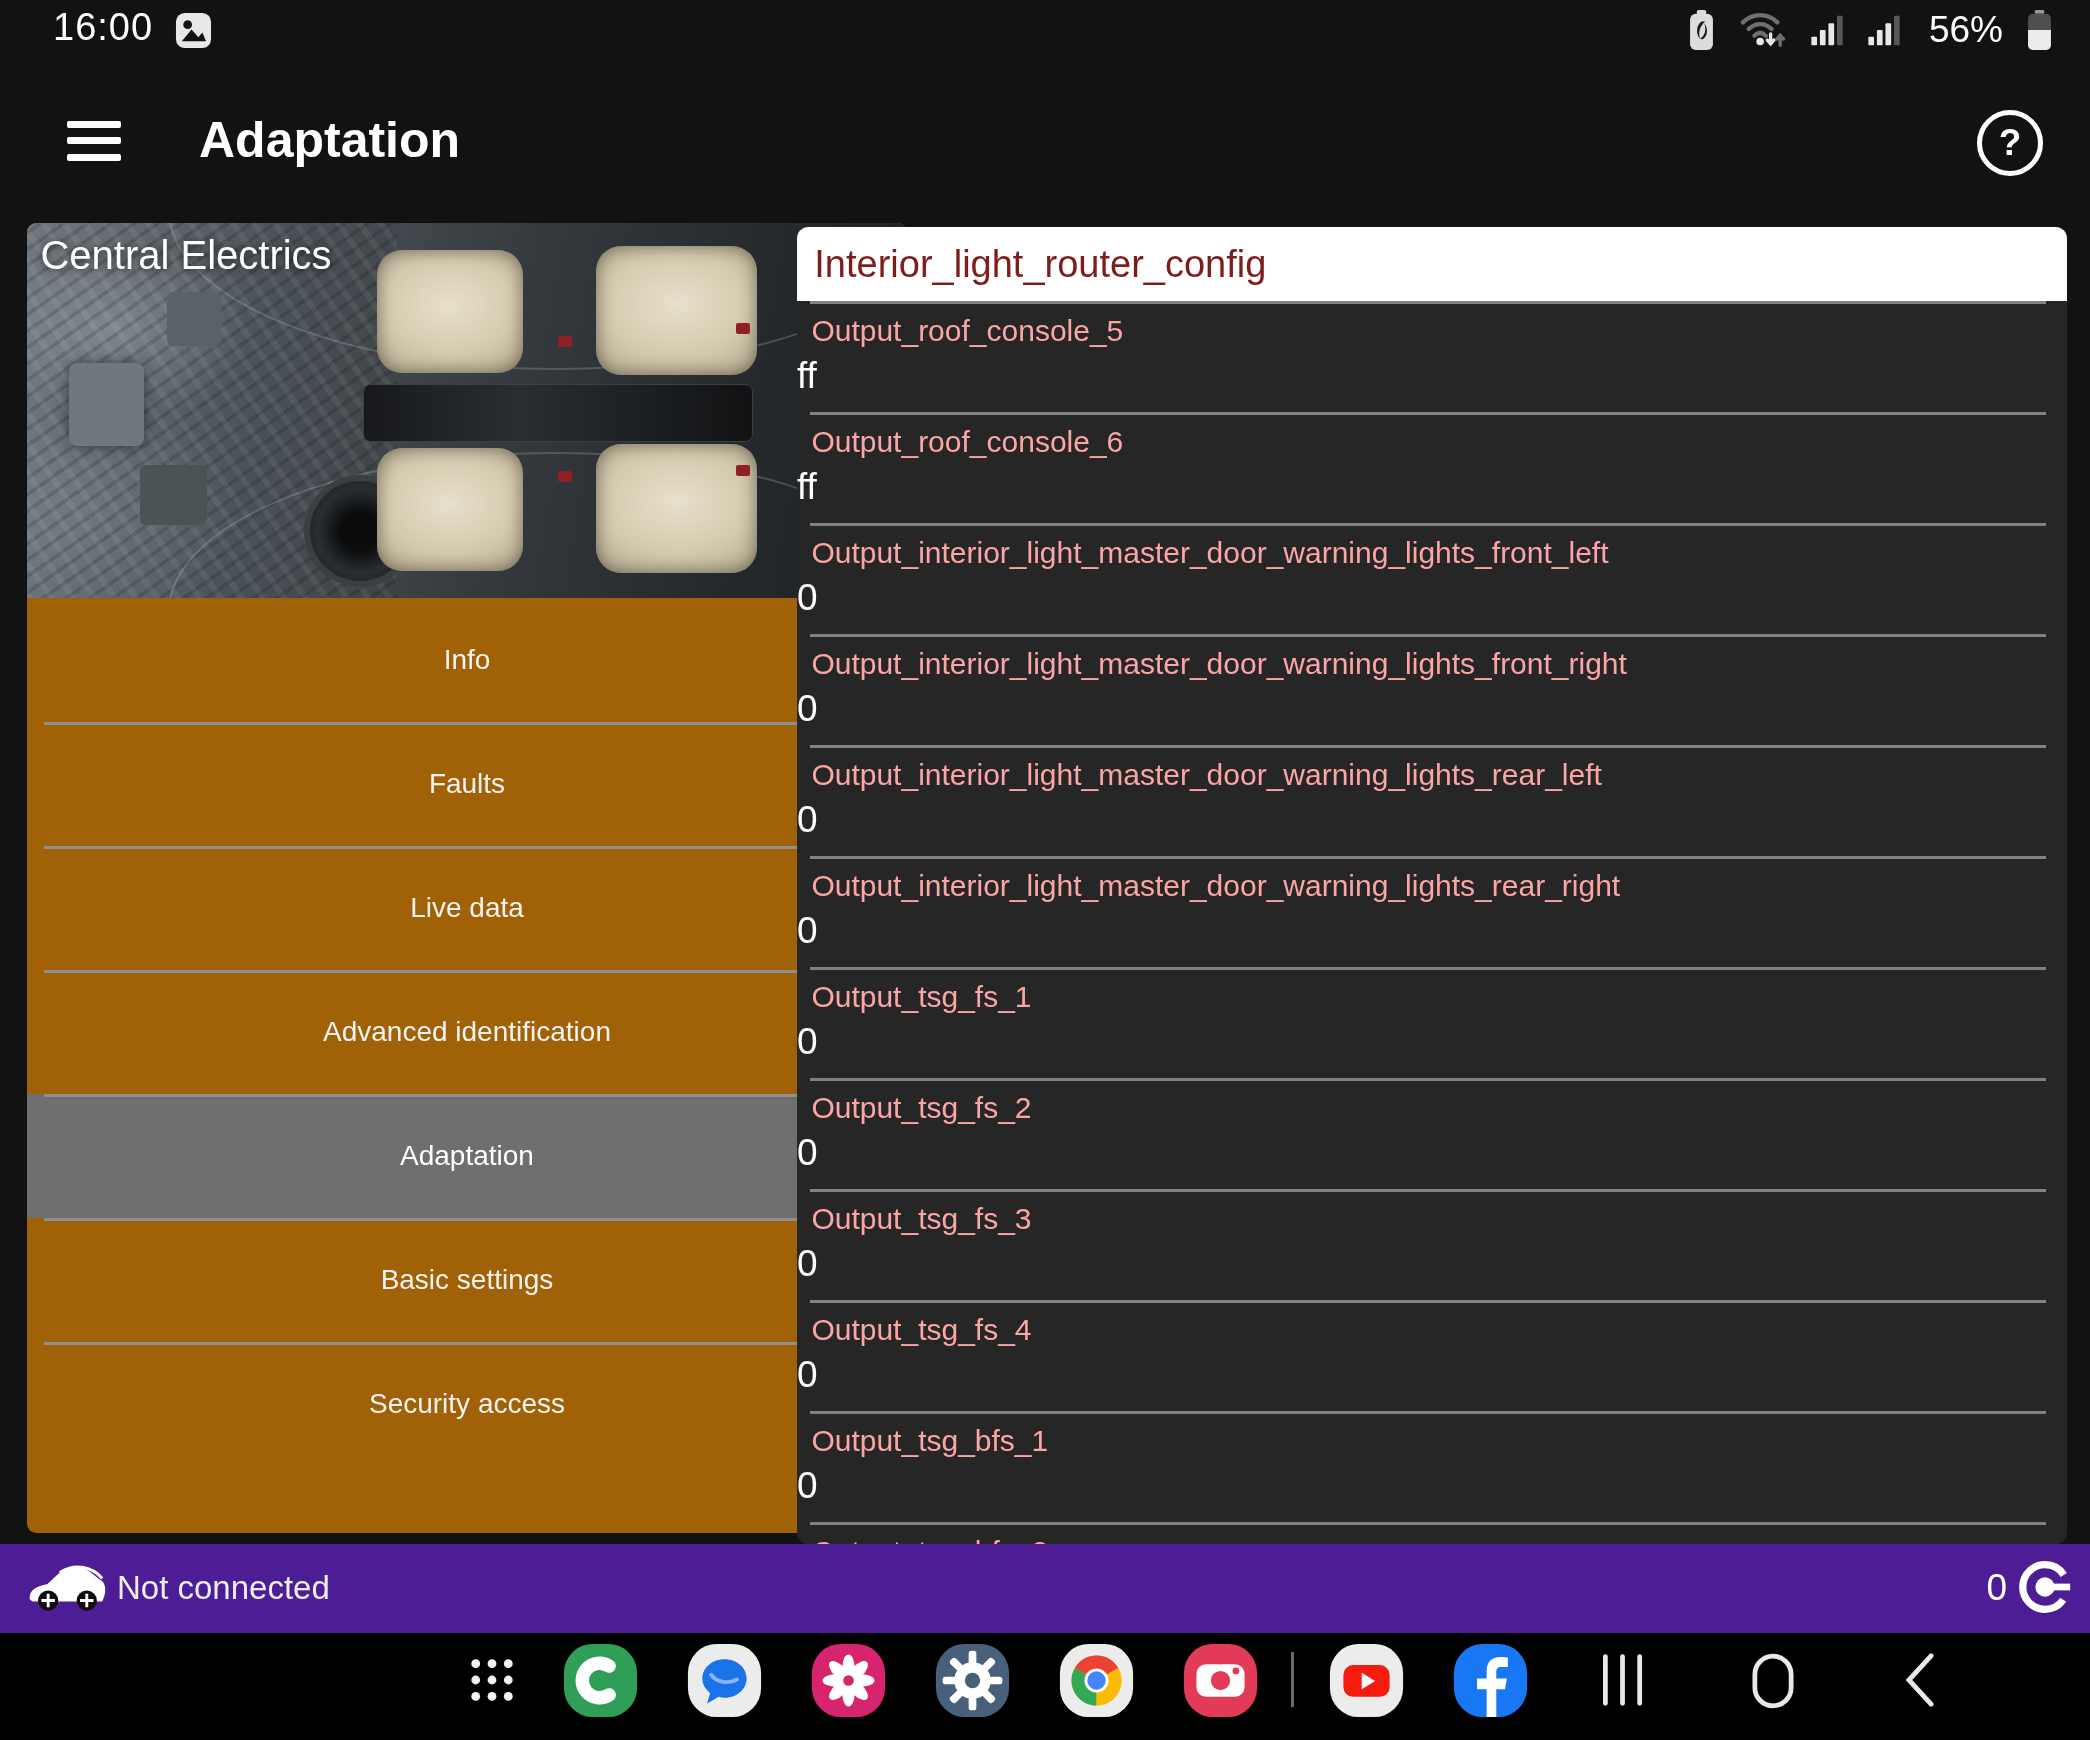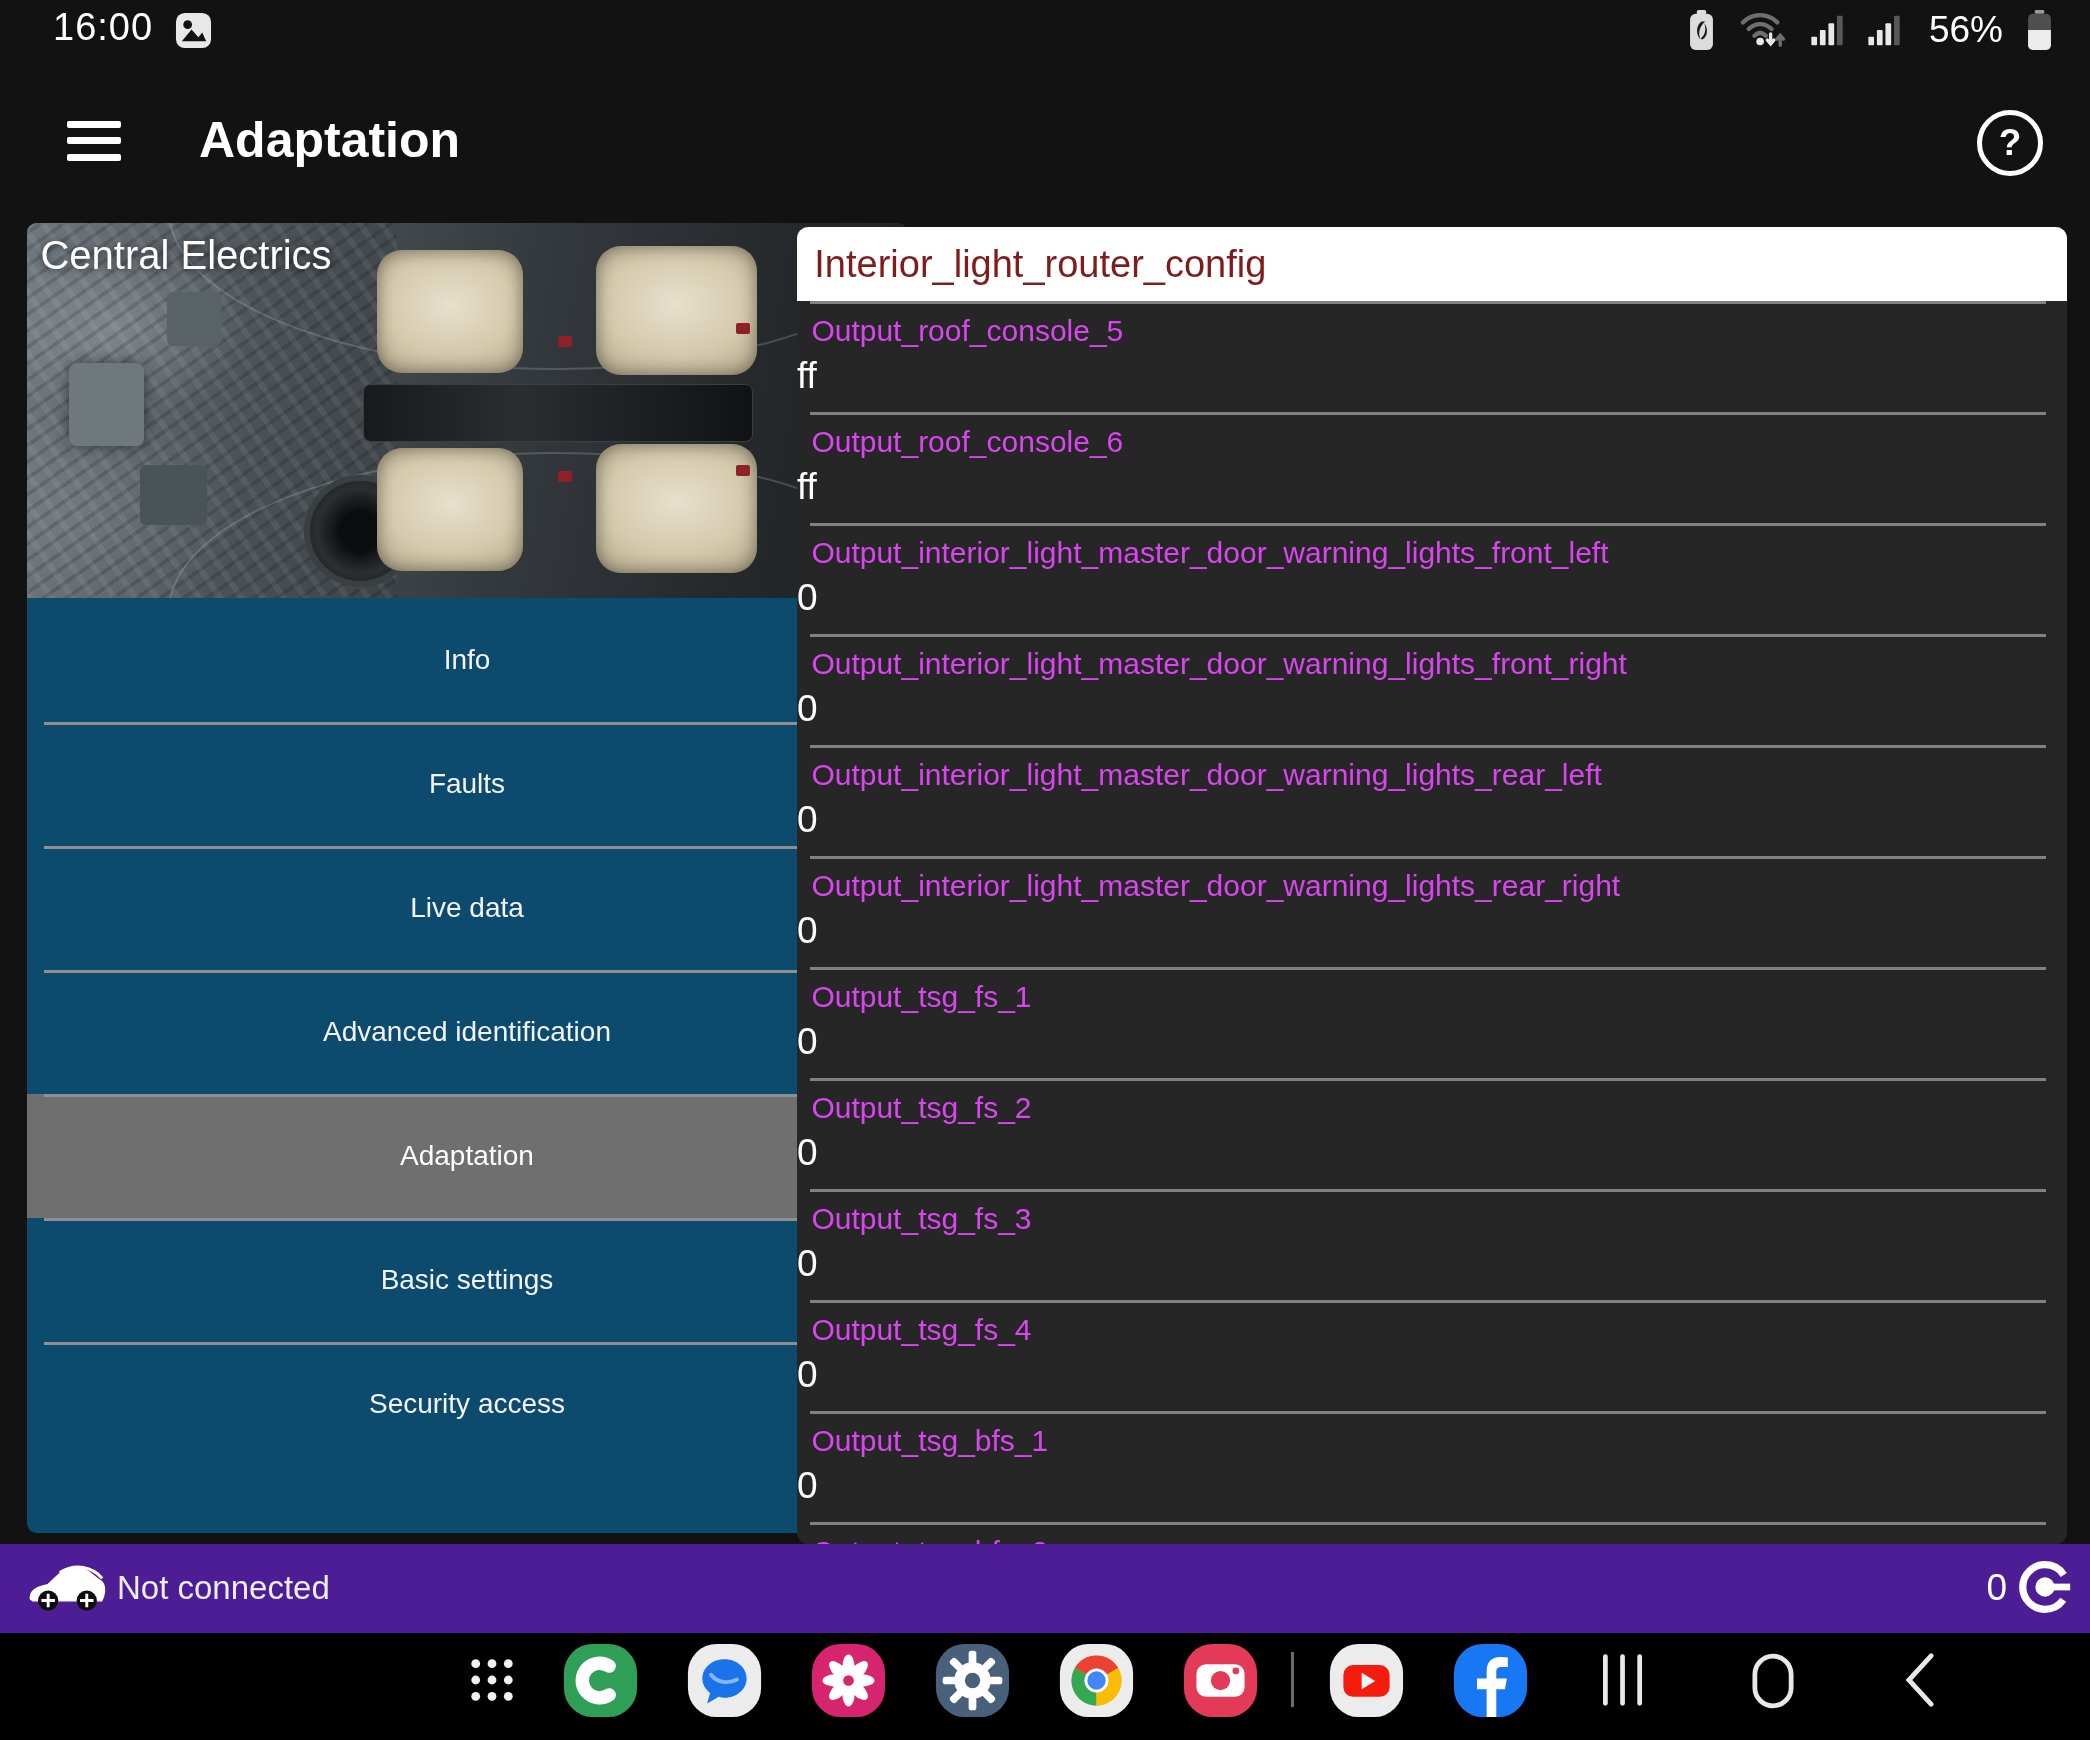--- a/index.html
+++ b/index.html
@@ -14,21 +14,21 @@
 
   
   .hamburger{position:absolute;left:67px;top:121px;width:54px;height:42px;cursor:pointer;}
   .hamburger span{position:absolute;left:0;width:54px;height:6.7px;background:#fff;border-radius:1.9px;}
   .hamburger span:nth-child(1){top:0}.hamburger span:nth-child(2){top:16.3px}.hamburger span:nth-child(3){top:33px}
   .app-title{position:absolute;left:199px;top:111px;font-size:50px;font-weight:700;color:#fff;}
   .help-btn{position:absolute;left:1977px;top:110px;width:56px;height:56px;border:5.8px solid #fff;border-radius:50%;
             display:flex;align-items:center;justify-content:center;font-size:37px;font-weight:700;color:#fff;}
 
   
-  .module-card{position:absolute;left:27px;top:223px;width:880px;height:1310px;background:#0c4a6e;
+  .module-card{position:absolute;left:27px;top:223px;width:880px;height:1310px;background:#a16207;
                border-radius:9.6px;overflow:hidden;}
   .module-image{position:relative;height:375px;overflow:hidden;
     background:
       radial-gradient(192px 134px at 10% 28%, rgba(195,205,210,.30), transparent 70%),
       radial-gradient(231px 173px at 6% 78%, rgba(165,175,180,.22), transparent 70%),
       linear-gradient(100deg,#70787f 0%,#4b5257 28%,#34393d 55%,#26292c 80%,#1e2124 100%);}
   .mi-mech{position:absolute;left:0;top:0;width:42%;height:100%;
     background:repeating-linear-gradient(55deg,rgba(255,255,255,.06) 0 5.8px,transparent 5.8px 17.3px),
                repeating-linear-gradient(-35deg,rgba(0,0,0,.14) 0 3.8px,transparent 3.8px 13.4px);}
   .mi-block1{position:absolute;left:42px;top:140px;width:75px;height:83px;background:#6f787d;border-radius:7.7px;box-shadow:0 0 13.4px rgba(0,0,0,.5);}
@@ -55,21 +55,21 @@
   .menu-item.selected{background:#6f6f6f;color:#fff;}
 
   
   .adaptation-card{position:absolute;left:797px;top:227px;width:1270px;height:1317px;background:#262626;
                    border-radius:11.5px;overflow:hidden;}
   .channel-header{height:74px;background:#fff;display:flex;align-items:center;padding:0 17.3px;
                   font-size:38px;color:#7f1d1d;cursor:pointer;}
   .rows{position:absolute;left:0;right:0;top:74px;bottom:0;overflow:hidden;}
   .row{position:relative;height:111px;cursor:pointer;}
   .row::before{content:"";position:absolute;top:0;left:13.4px;right:21px;height:2.9px;background:#818181;}
-  .row-label{position:absolute;left:14.4px;top:13.4px;font-size:30px;color:#d946ef;white-space:nowrap;}
+  .row-label{position:absolute;left:14.4px;top:13.4px;font-size:30px;color:#fca5a5;white-space:nowrap;}
   .row-value{position:absolute;left:0;right:16px;top:54px;text-align:left;font-size:37px;color:#fdfdfd;}
 
   
   .conn-bar{position:absolute;left:0;right:0;top:1544px;height:89px;background:#4c1d95;}
   .conn-car{position:absolute;left:25px;top:15.4px;}
   .conn-status{position:absolute;left:117px;top:25px;font-size:33px;color:#ededed;}
   .conn-count{position:absolute;right:83px;top:23px;font-size:37px;color:#fff;}
   .conn-icon{position:absolute;right:15.4px;top:13.4px;cursor:pointer;}
 
   

